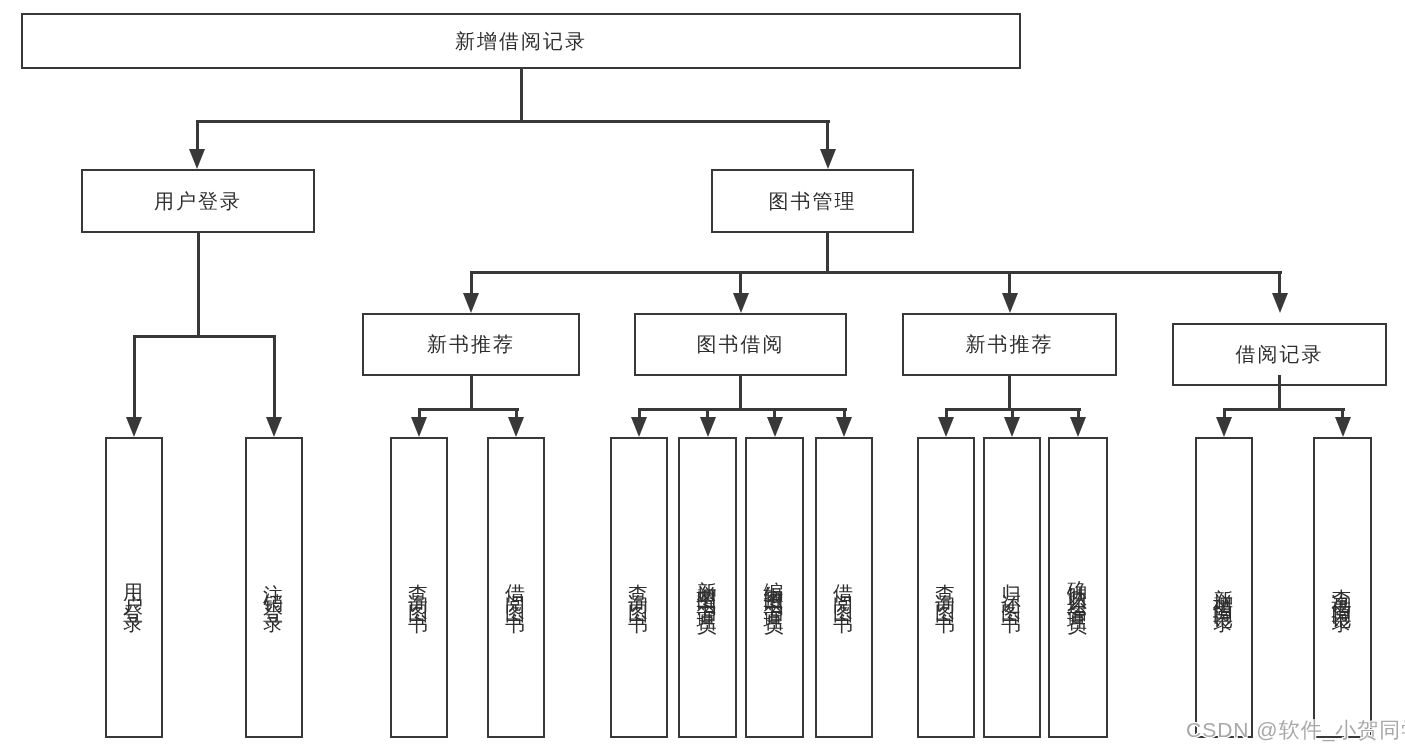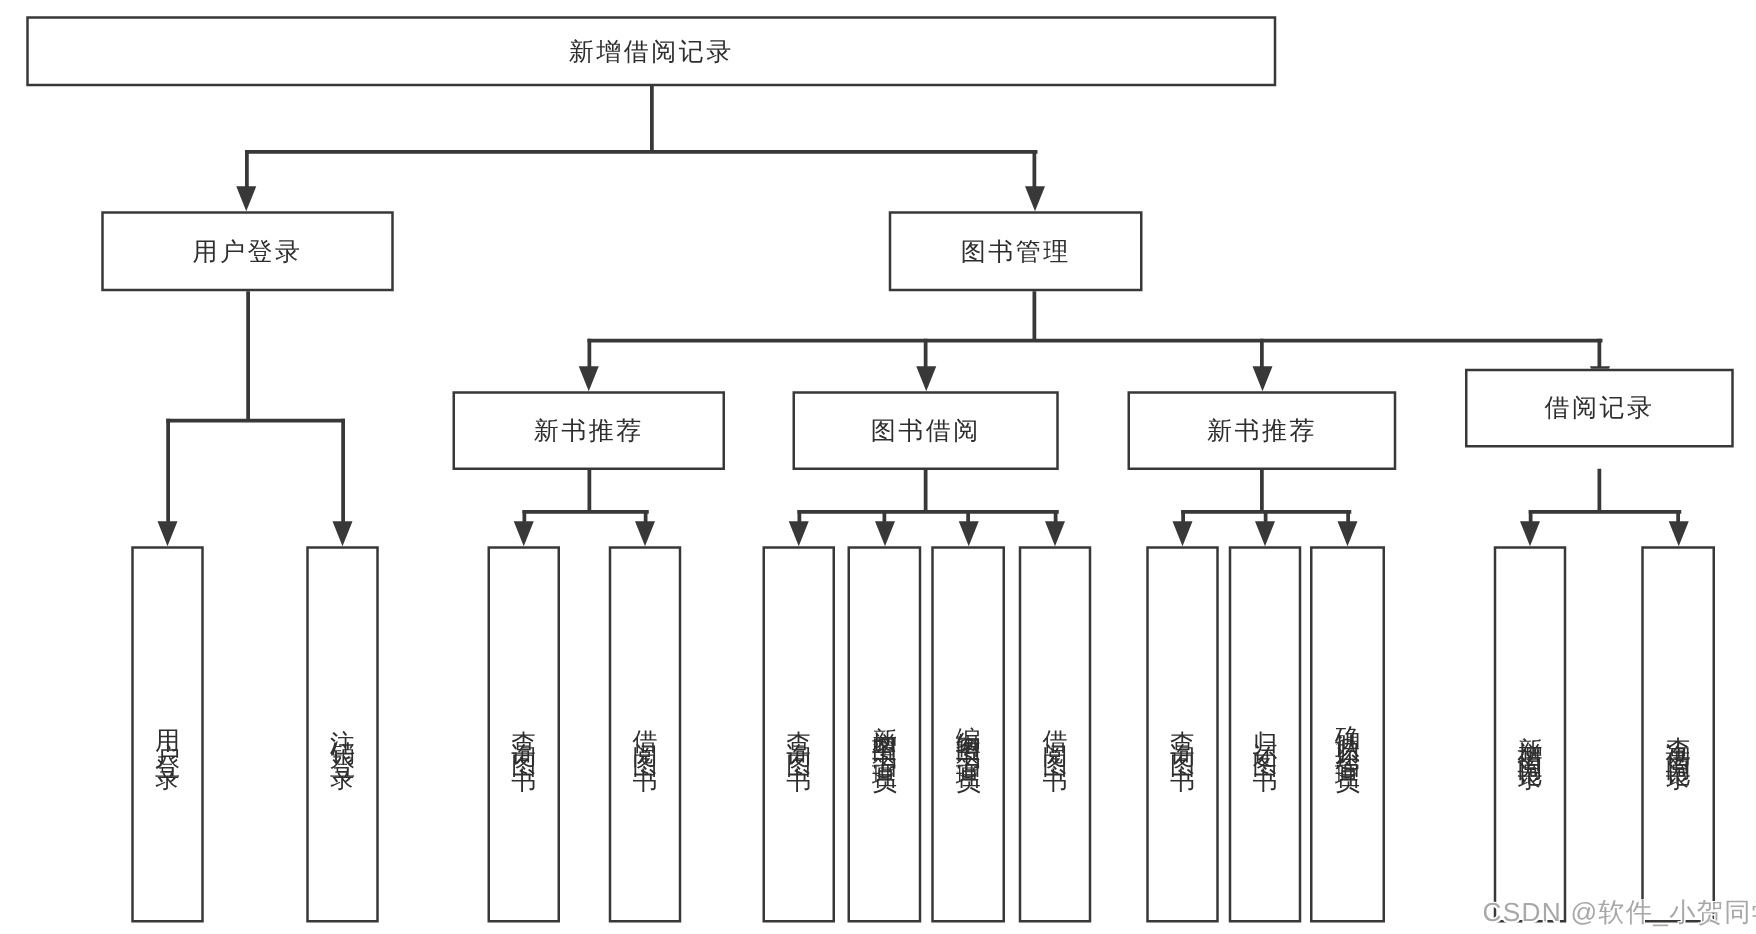--- a/index.html
+++ b/index.html
@@ -116,21 +116,21 @@
 
   <div class="hbox" style="left:362px; top:313px; width:218px; height:63px;">
     <span>新书推荐</span>
   </div>
   <div class="hbox" style="left:634px; top:313px; width:213px; height:63px;">
     <span>图书借阅</span>
   </div>
   <div class="hbox" style="left:902px; top:313px; width:215px; height:63px;">
     <span>新书推荐</span>
   </div>
-  <div class="hbox" style="left:1172px; top:295px; width:215px; height:63px;text-align:right;">
+  <div class="hbox" style="left:1172px; top:323px; width:215px; height:63px;text-align:right;">
     <span>借阅记录</span>
   </div>
 
   <div class="cline" style="left:469.5px; top:375px; width:3px; height:35px;"></div>
   <div class="cline" style="left:417.5px; top:408px; width:101px; height:3px;"></div>
   <div class="cline" style="left:417.5px; top:408px; width:3px; height:12px;"></div>
   <div class="arr" style="left:411px; top:417px;"></div>
   <div class="cline" style="left:514.5px; top:408px; width:3px; height:12px;"></div>
   <div class="arr" style="left:508px; top:417px;"></div>
 

